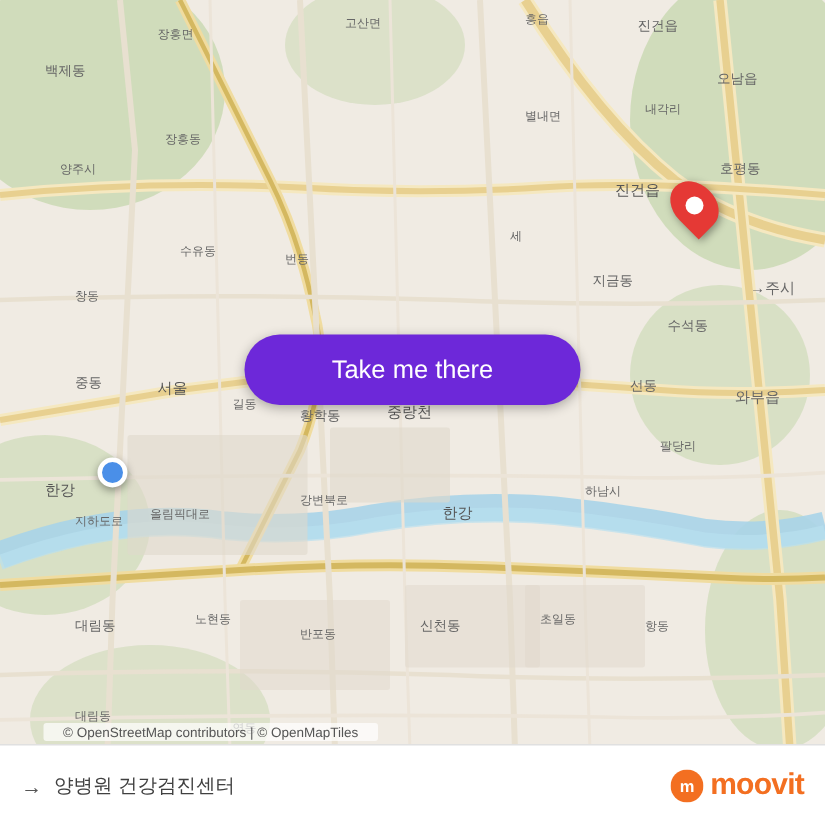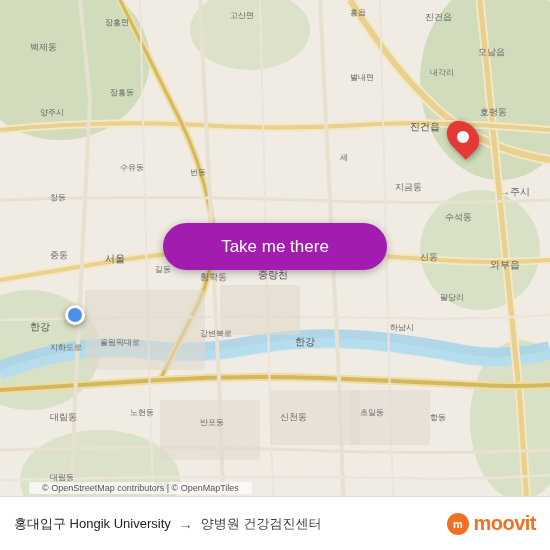--- a/index.html
+++ b/index.html
@@ -27,21 +27,21 @@
       width: 100%; height: 100%;
     }
 
     
     #take-me-there-btn {
       position: absolute;
       top: 223px;
       left: 163px;
       width: 224px;
       height: 47px;
-      background: #a21caf;
+      background: #6d28d9;
       color: white;
       border: none;
       border-radius: 24px;
       font-size: 17px;
       font-weight: 500;
       cursor: pointer;
       display: flex;
       align-items: center;
       justify-content: center;
       box-shadow: 0 2px 8px rgba(0,0,0,0.3);
@@ -266,21 +266,20 @@
 
   <div class="origin-marker" style="left: 75px; top: 315px;">
   </div>
 
   <button id="take-me-there-btn">Take me there</button>
 
   <div id="osm-attribution">© OpenStreetMap contributors | © OpenMapTiles</div>
 
   <div id="bottom-bar">
     <div id="route-info">
-      <span id="origin-label">홍대입구 Hongik University</span>
       <span id="arrow-icon">→</span>
       <span id="dest-label">양병원 건강검진센터</span>
     </div>
     <div id="moovit-logo">
 
       <svg width="22" height="22" viewBox="0 0 22 22">
         <circle cx="11" cy="11" r="11" fill="#f36f21"></circle>
         <text x="11" y="15" text-anchor="middle" font-size="11" font-weight="bold" fill="white" font-family="sans-serif">m</text>
       </svg>
       <span id="moovit-logo-text">moovit</span>

